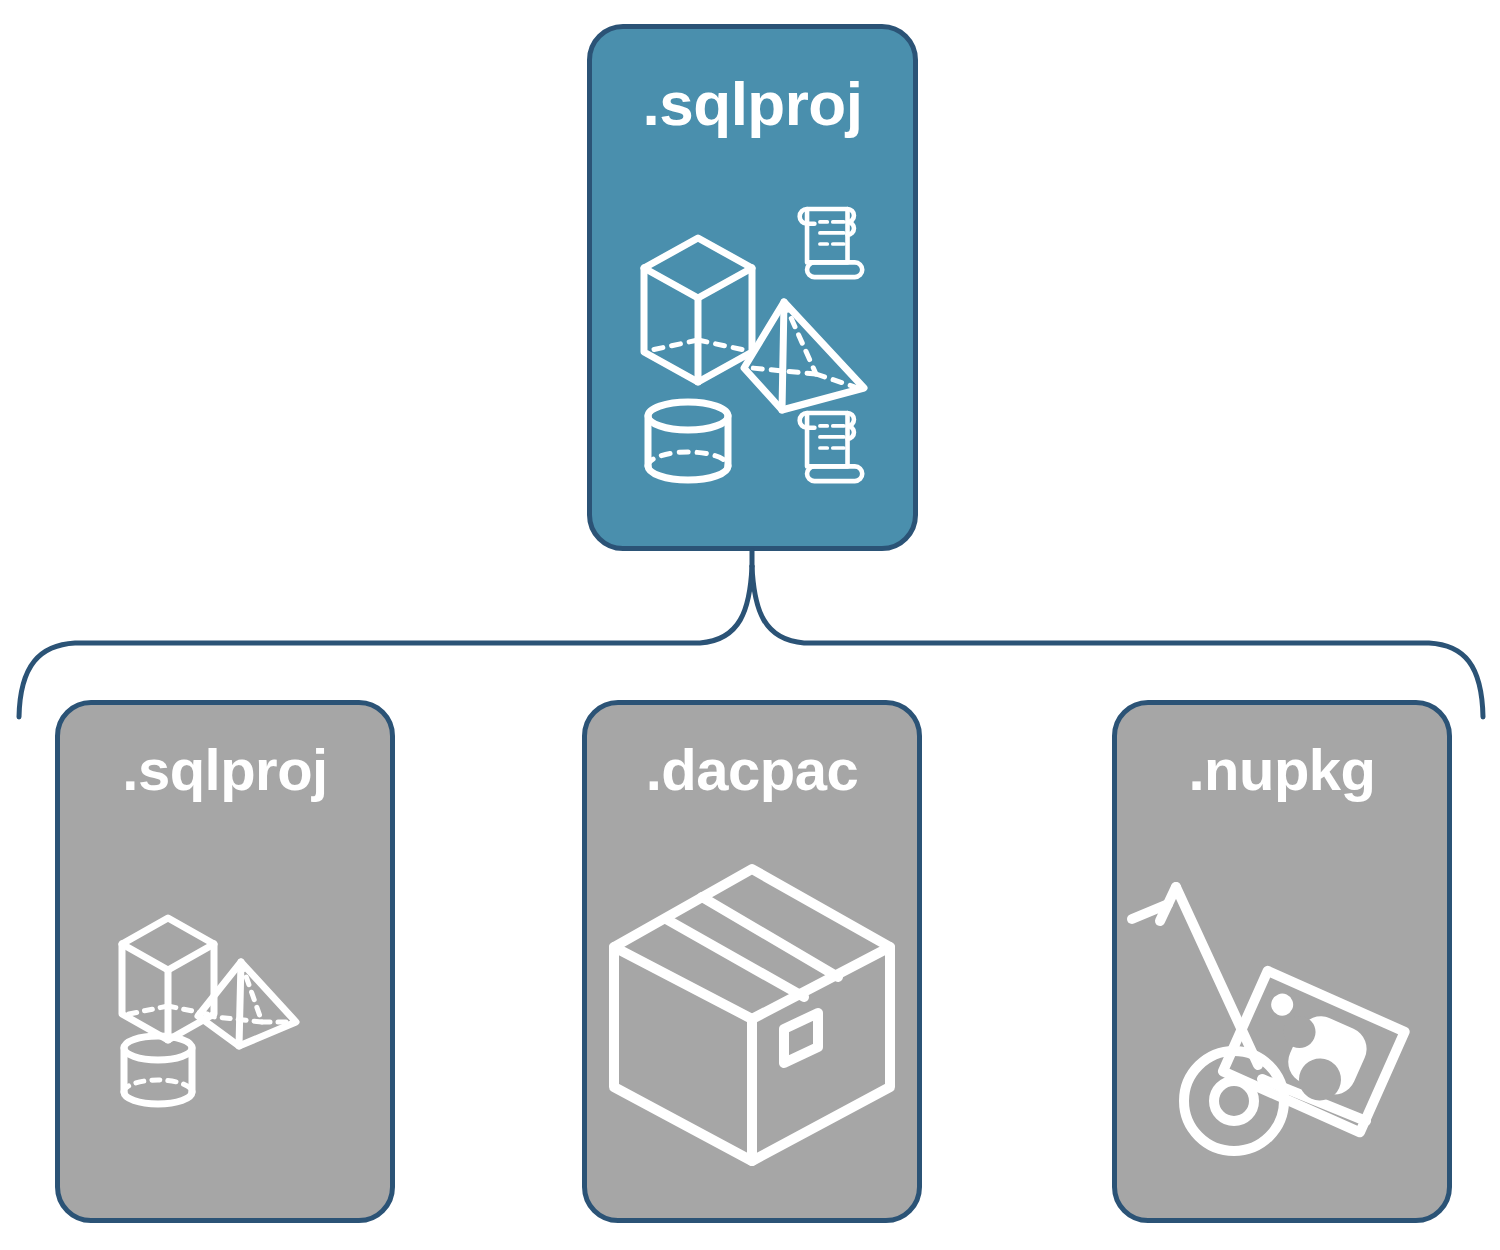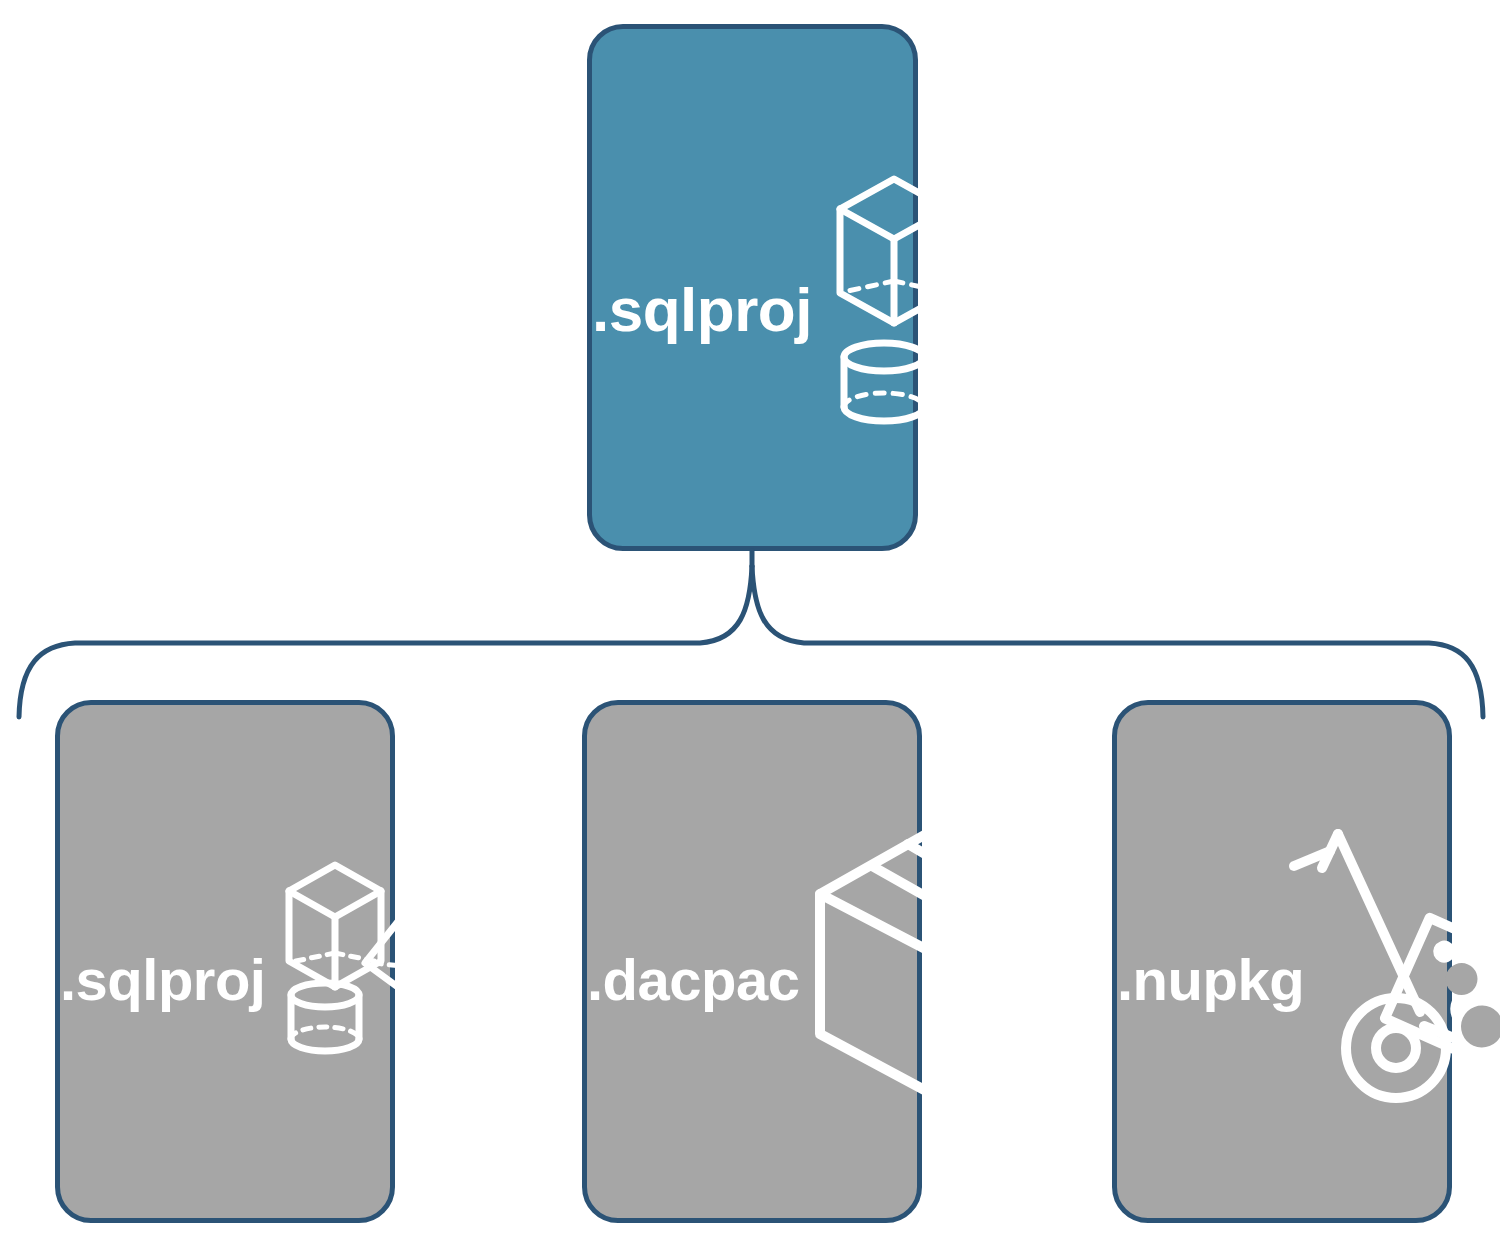--- a/index.html
+++ b/index.html
@@ -18,21 +18,21 @@
     overflow: hidden;
   }
 
   
   .card {
     position: absolute;
     box-sizing: border-box;
     border: 5px solid #2b5376;
     border-radius: 36px;
     display: flex;
-    flex-direction: row;
+    flex-direction: column;
     align-items: center;
     gap: 12px;
   }
   .card.primary {
     background: #4a8fad;
   }
   .card.secondary {
     background: #a6a6a6;
   }
   .card-title {

